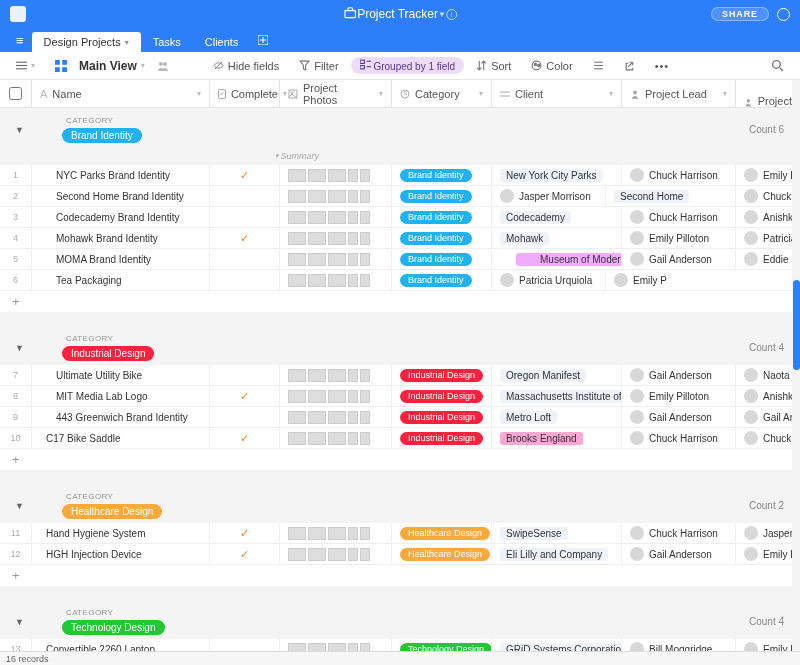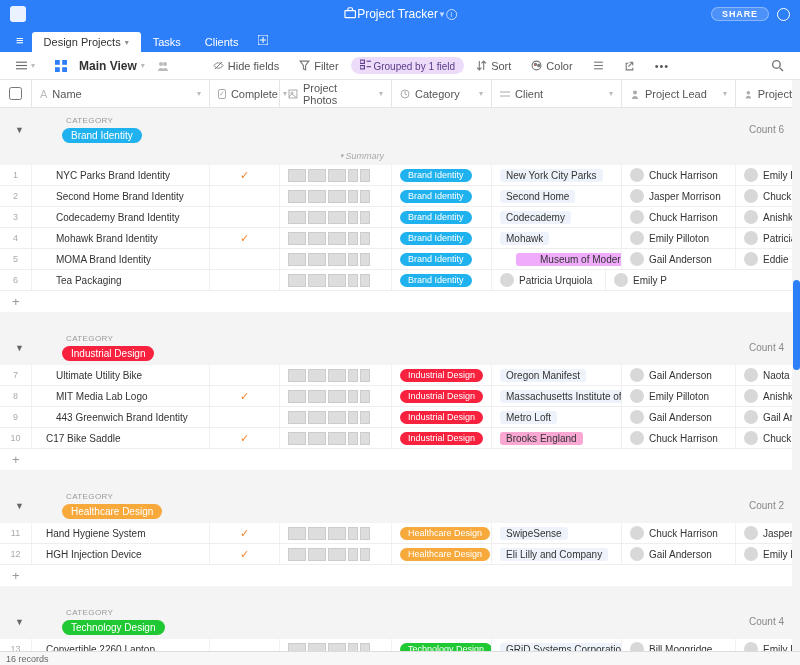--- a/index.html
+++ b/index.html
@@ -30,34 +30,34 @@
 .headers{height:28px;display:flex;border-bottom:1px solid #e5e5e5;background:#fff;font-size:11px;color:#555;}
 .hcell{display:flex;align-items:center;padding:0 8px;border-right:1px solid #e5e5e5;gap:5px;}
 .hcell .chev{margin-left:auto;font-size:8px;color:#bbb;}
 .col-check{width:32px;justify-content:center;}
 .col-name{width:178px;}
 .col-comp{width:70px;}
 .col-photos{width:112px;}
 .col-cat{width:100px;}
 .col-client{width:130px;}
 .col-lead{width:114px;}
-.col-team{width:64px;}
+.col-team{width:64px;align-items:flex-end;}
 
 .content{height:557px;overflow-y:auto;background:#f4f4f4;}
 .group-header{display:flex;align-items:center;padding:8px 8px 4px 8px;}
 .gh-left{width:178px;margin-left:32px;}
 .gh-cat{font-size:8px;color:#999;letter-spacing:.05em;margin-bottom:3px;padding-left:4px;}
 .gh-row{display:flex;align-items:center;gap:4px;}
 .chevron-toggle{font-size:9px;color:#666;padding:2px;}
 .pill{display:inline-block;padding:2px 9px;border-radius:10px;font-size:10px;color:#fff;}
 .gh-count{margin-left:auto;color:#888;font-size:10px;padding-right:8px;}
 
 .summary-row{height:18px;display:flex;}
 .sum-left{width:210px;}
-.sum-photos{width:182px;display:flex;justify-content:flex-end;padding-right:8px;font-style:italic;}
+.sum-photos{width:182px;display:flex;justify-content:center;padding-right:8px;font-style:italic;}
 .sum-txt{font-size:9px;color:#aaa;display:flex;align-items:center;gap:2px;}
 
 .row{height:21px;display:flex;background:#fff;border-bottom:1px solid #eee;font-size:10px;color:#333;}
 .cell{display:flex;align-items:center;padding:0 8px;border-right:1px solid #f0f0f0;overflow:hidden;white-space:nowrap;}
 .rownum{width:32px;justify-content:center;color:#aaa;font-size:9px;}
 .checkmark{color:#f58025;font-size:11px;}
 .thumbs{display:flex;gap:2px;align-items:center;}
 .thumb{width:18px;height:13px;background:#ddd;border:1px solid #ccc;}
 .thumb.sm{width:10px;}
 .catpill{padding:1.5px 8px;border-radius:9px;font-size:9px;color:#fff;}
@@ -318,28 +318,28 @@
           <span class="thumb "></span>
           <span class="thumb "></span>
           <span class="thumb "></span>
           <span class="thumb sm"></span>
           <span class="thumb sm"></span>
         </div>
       </div>
       <div class="cell col-cat">
         <span class="catpill" style="background:#20b2ee">Brand Identity</span>
       </div>
+      <div class="cell col-lead">
+        <div class="person">
+          <span class="avatar"></span>
+          <span>Jasper Morrison</span>
+        </div>
+      </div>
       <div class="cell col-client">
         <span style="background:#eef3fb;padding:1px 6px;border-radius:3px;">Second Home</span>
-      </div>
-      <div class="cell col-lead">
-        <div class="person">
-          <span class="avatar"></span>
-          <span>Jasper Morrison</span>
-        </div>
       </div>
       <div class="cell col-team" style="border-right:none;">
         <div class="person">
           <span class="avatar"></span>
           <span>Chuck</span>
         </div>
       </div>
     </div>
     <div class="row">
       <div class="cell rownum">3</div>

